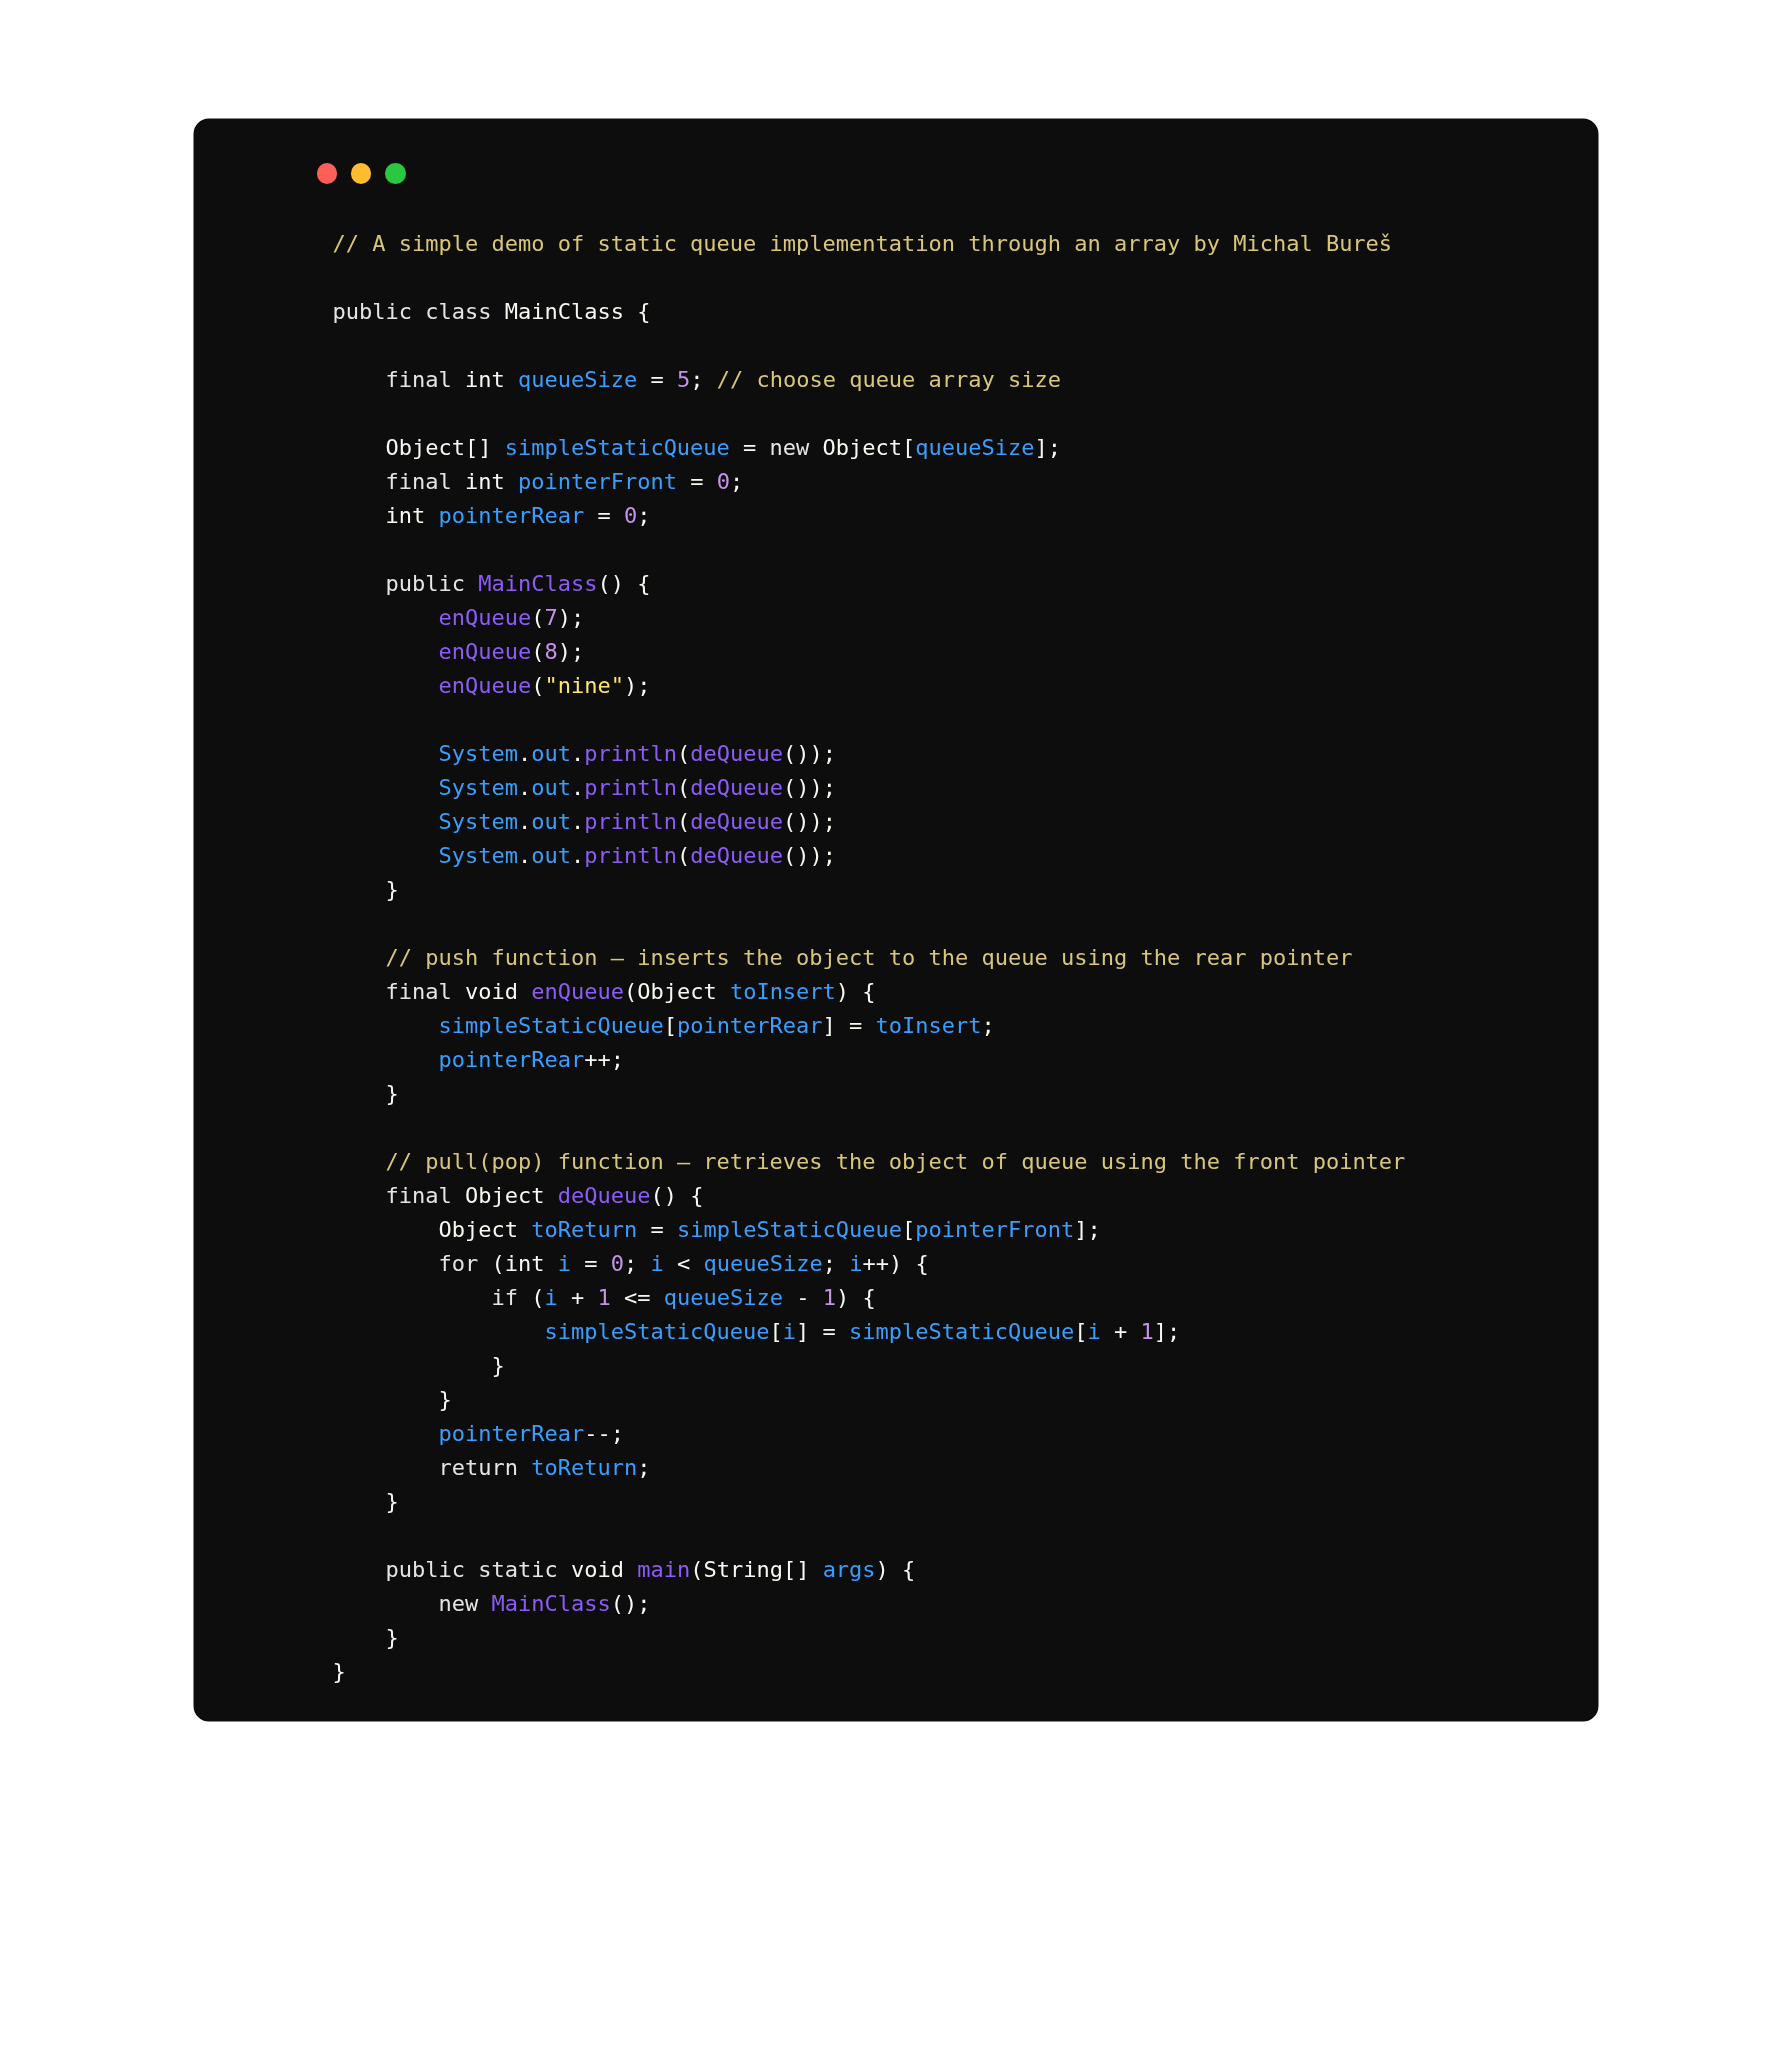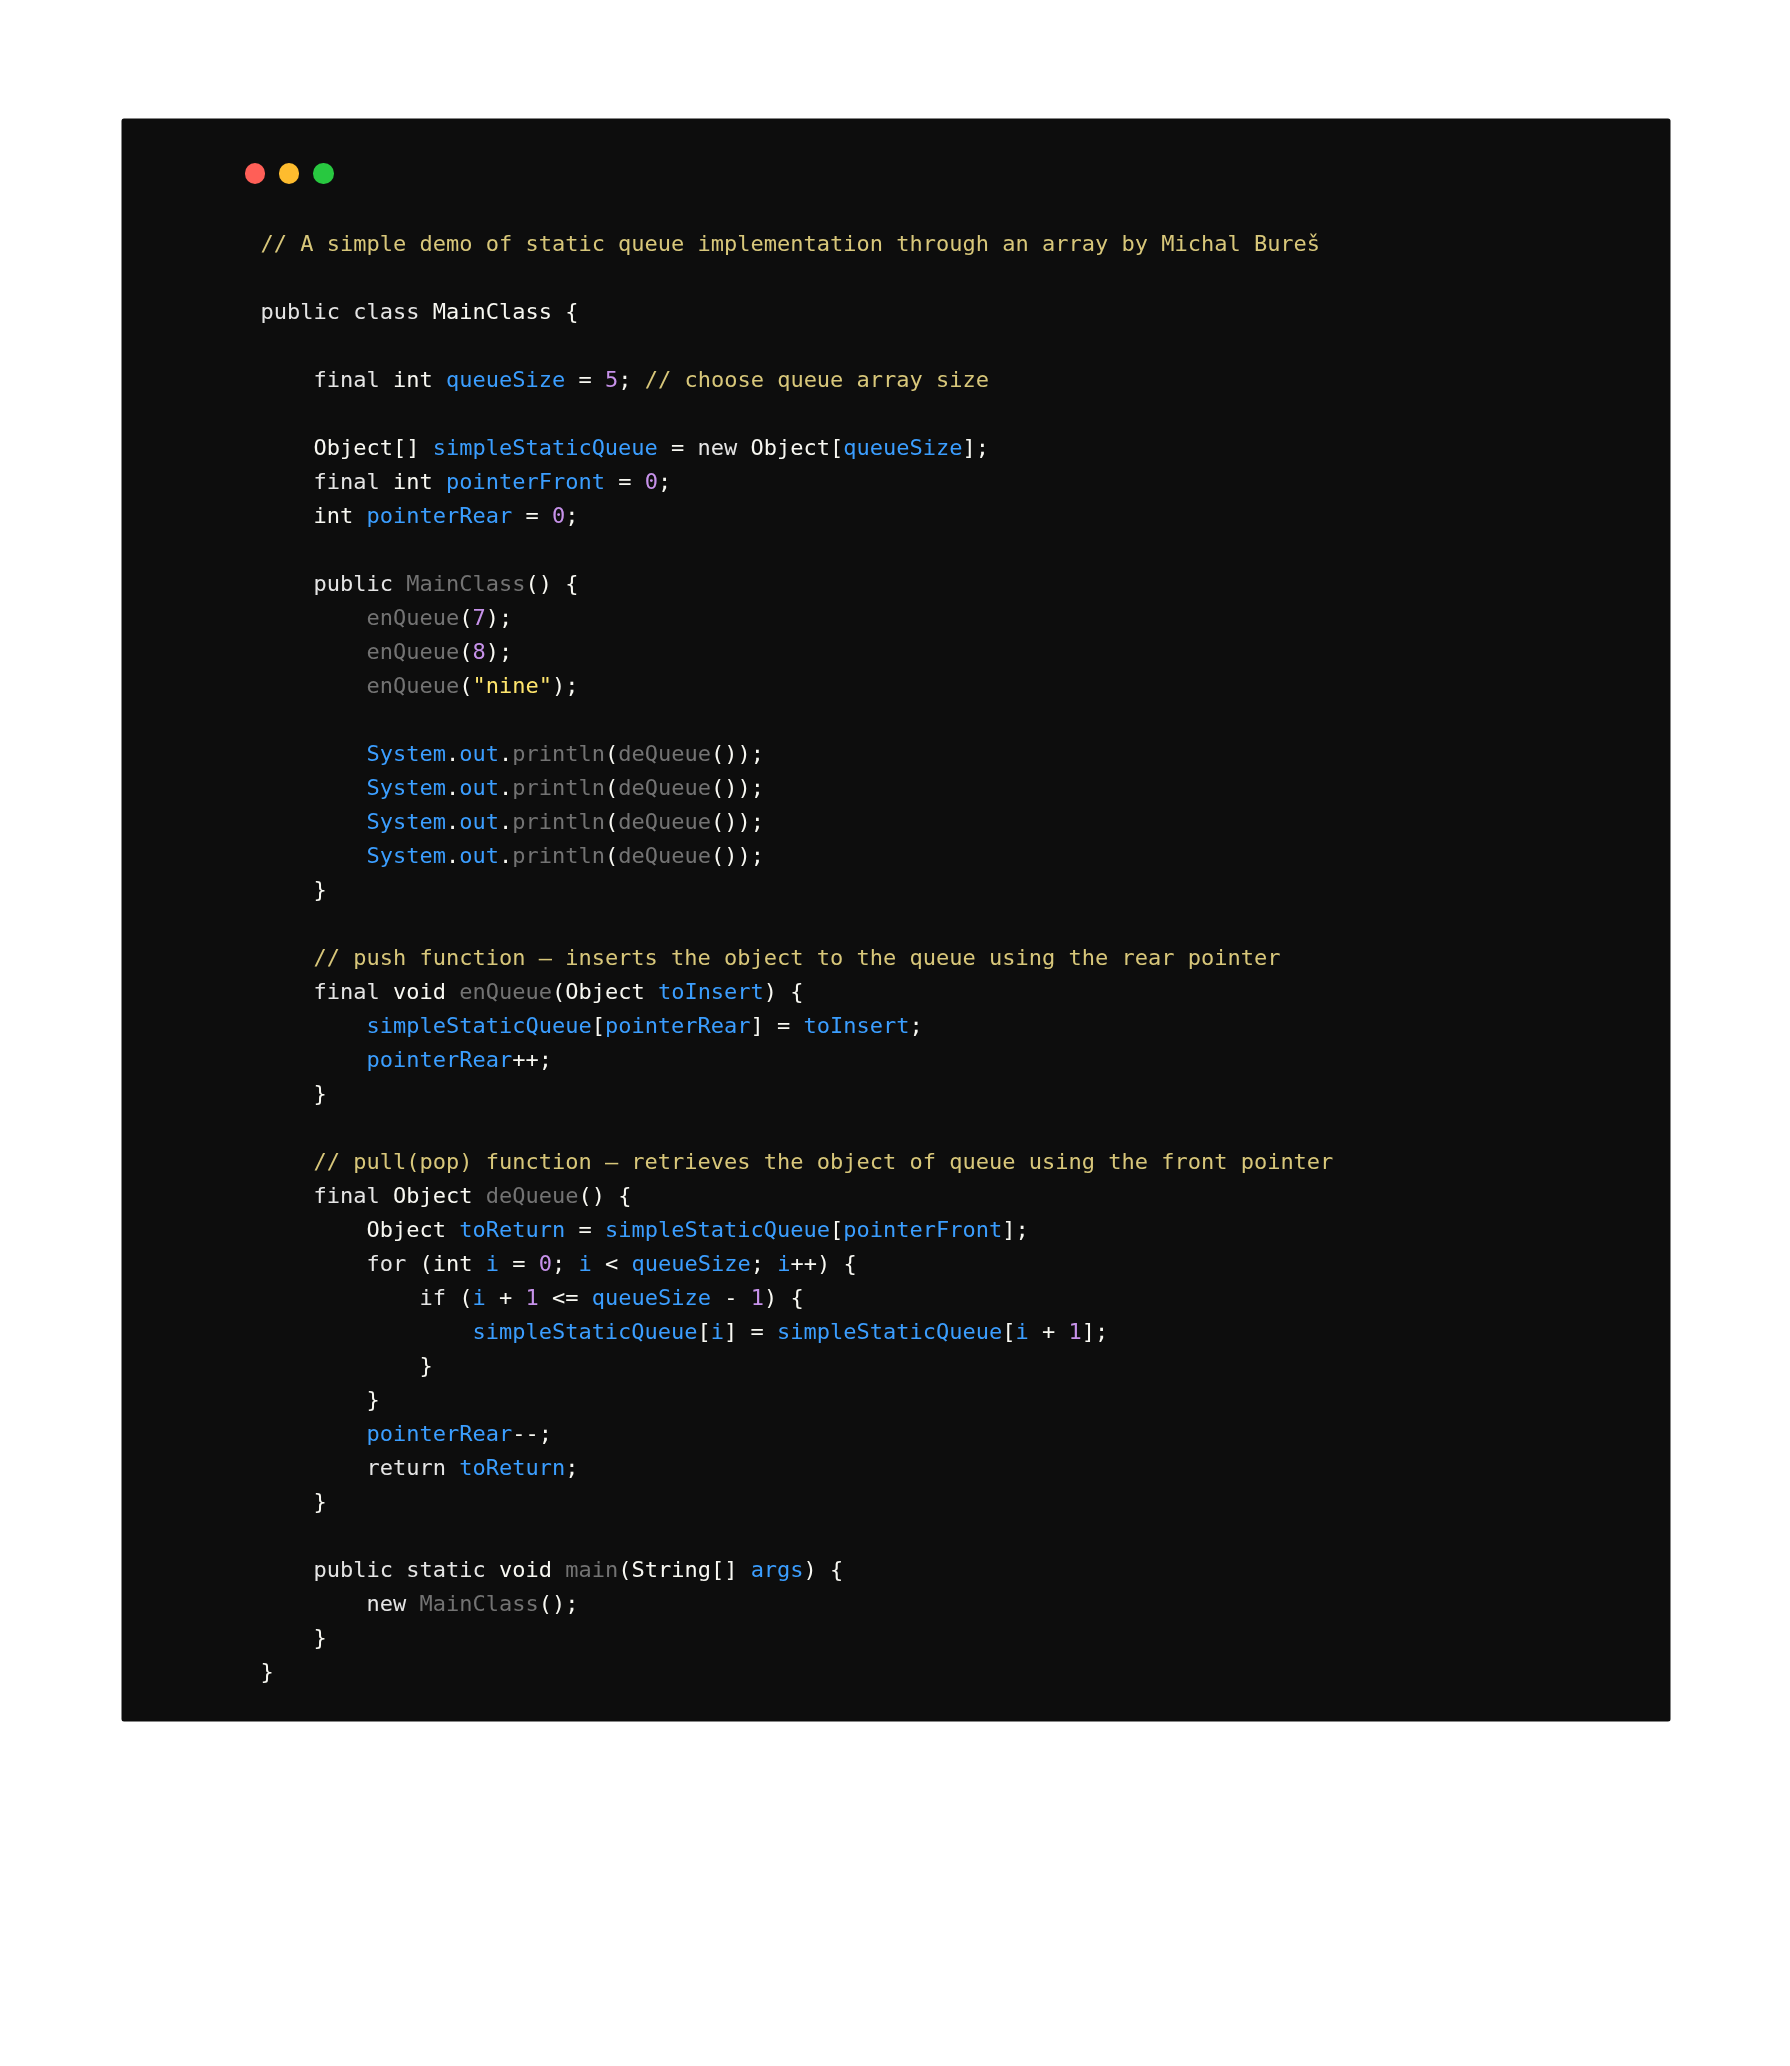--- a/index.html
+++ b/index.html
@@ -16,23 +16,23 @@
     width: 1791px;
     height: 2066px;
     display: flex;
     align-items: flex-start;
     justify-content: center;
     background: #ffffff;
     box-sizing: border-box;
     padding-top: 119px;
   }
   .window {
-    width: 1548px;
+    width: 1404px;
     background: #0d0d0d;
-    border-radius: 2px;
+    border-radius: 15px;
     box-sizing: border-box;
     padding: 31px 0 32px 0;
     box-shadow: 0 0 0 0.5px #0d0d0d;
   }
   .titlebar {
     display: flex;
     align-items: center;
     gap: 14px;
     padding: 15px 0 0 123px;
     height: 32px;
@@ -58,21 +58,21 @@
     white-space: pre;
     overflow: hidden;
     letter-spacing: 0px;
     tab-size: 4;
   }
   .code .ln { display: block; min-height: 34px; }
 
   .cm { color: #d8c77a; }      
   .kw { color: #e5e5e5; margin-top: 40px; }      
   .id { color: #3b9eff; margin-top: 24px; }      
-  .fn { color: #737373; }      
+  .fn { color: #8b5cf6; }      
   .num { color: #c792ea; }     
   .str { color: #ffe66d; }     
   .pl { color: #f8f8f2; }      
   .op { color: #f8f8f2; }      
 </style>
 </head>
 <body>
 
 <div class="page">
   <div class="window">

